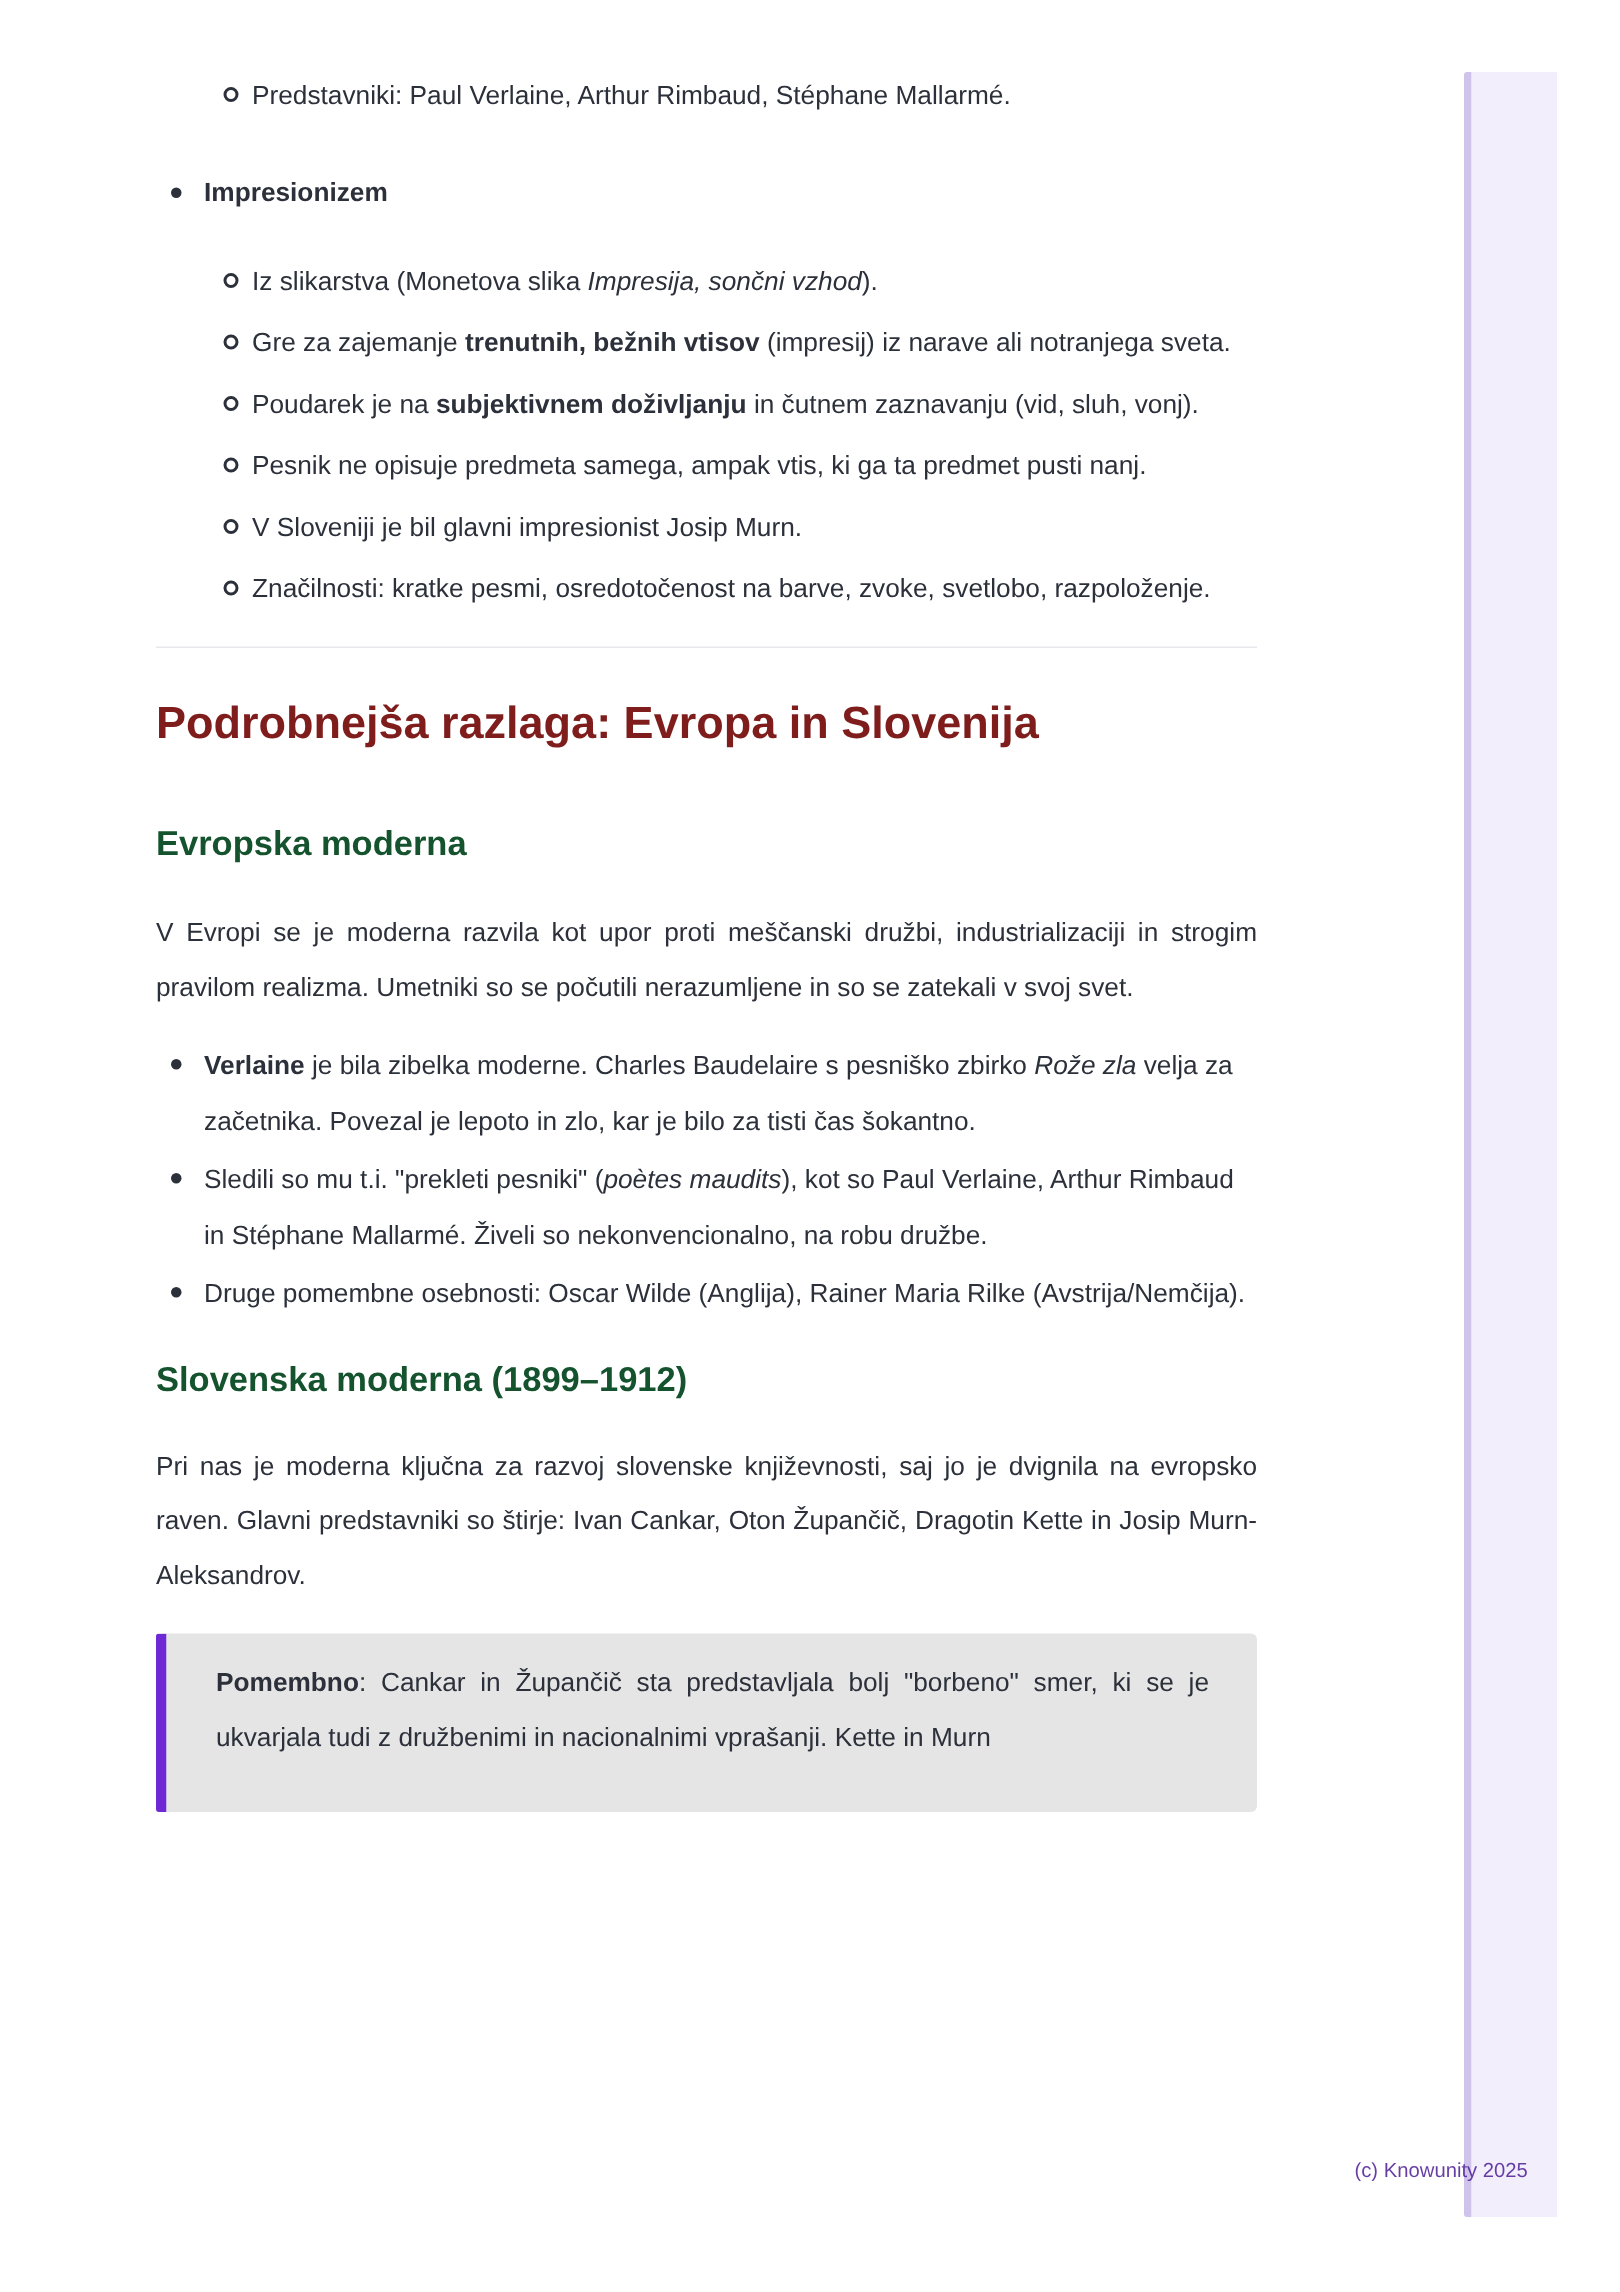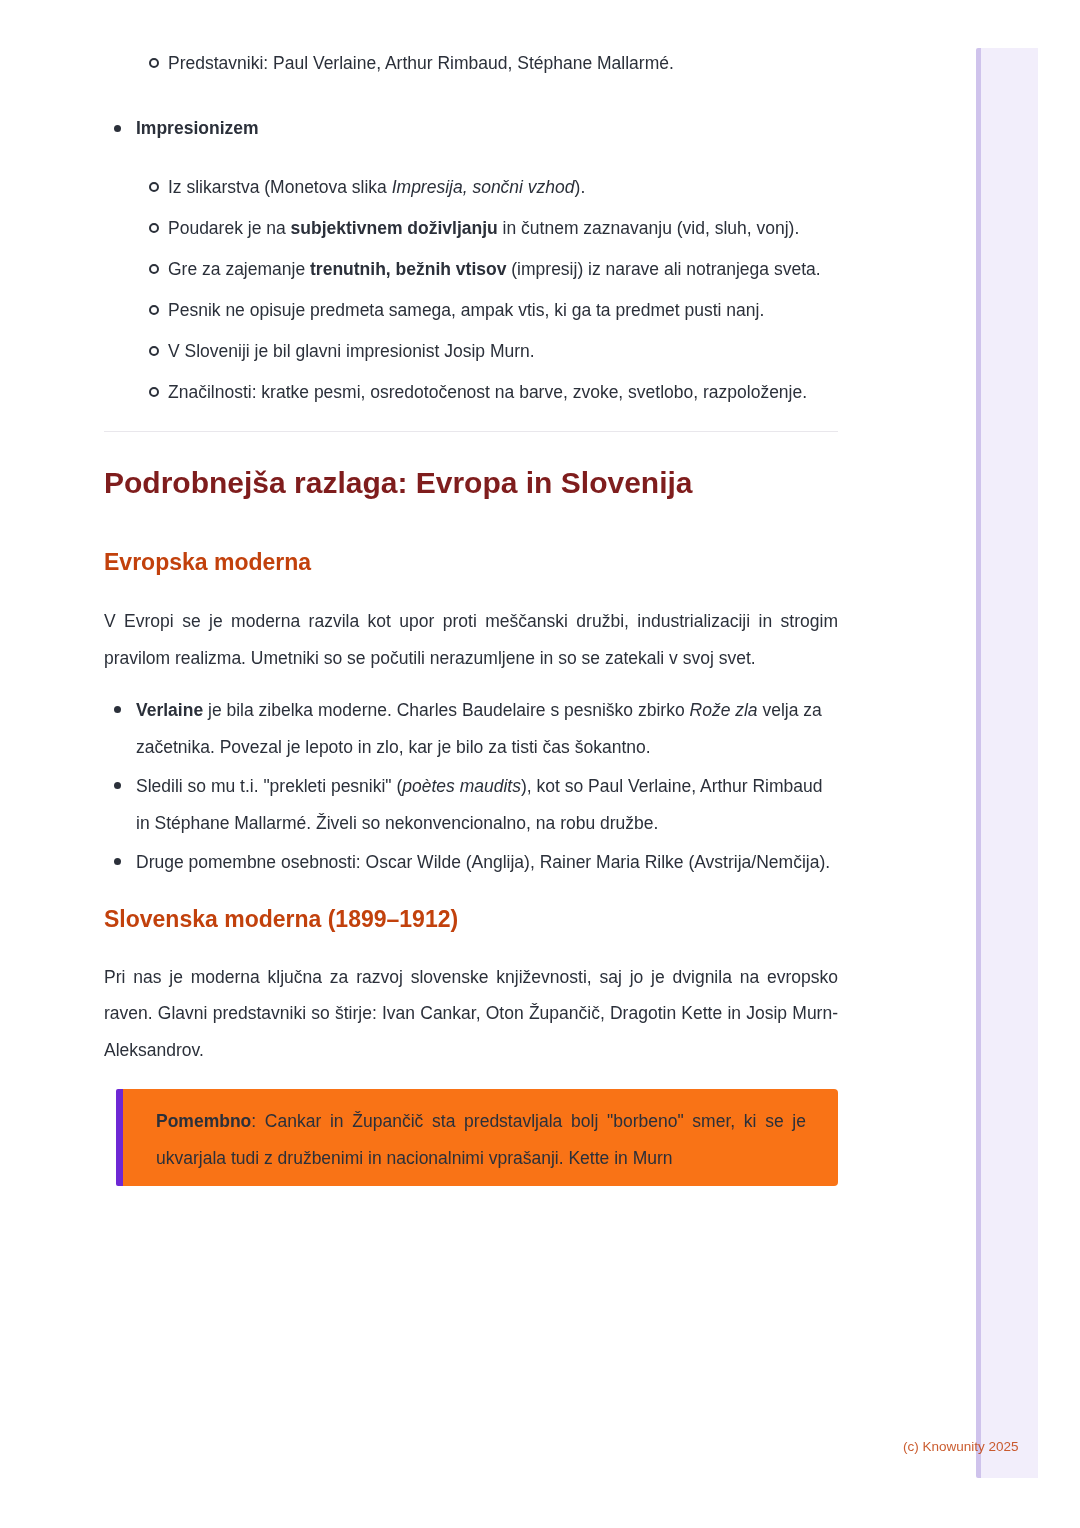--- a/index.html
+++ b/index.html
@@ -10,21 +10,21 @@
     color:#2b303a;
   }
   
   .side-panel {
     position:absolute; left:976px; top:48px; width:57px; height:1430px;
     background:#f2eefb; border-left:5px solid #cfc3ec;
     border-radius:2px 0 0 2px;
   }
   .watermark {
     position:absolute; left:903px; top:1438px; z-index:3;
-    font-size:13.5px; line-height:18px; color:#c2410c; opacity:.85;
+    font-size:13.5px; line-height:18px; color:#4c1d95; opacity:.85;
     white-space:nowrap;
   }
   .content {
     position:absolute; left:104px; top:46px; width:734px;
     font-size:17.5px; line-height:35px;
   }
   .b { font-weight:700; }
   .i { font-style:italic; }
 
   
@@ -46,55 +46,54 @@
   .divider {
     border:none; border-top:1px solid #e9e7ec;
     margin:21px 0 0 0; height:0;
   }
   h2.section-title {
     margin:34px 0 0 0; font-size:30px; line-height:34px;
     font-weight:700; color:#7f1d1d;
   }
   h3.sub-title {
     margin:48px 0 0 0; font-size:23px; line-height:28px;
-    font-weight:700; color:#c2410c;
+    font-weight:700; color:#14532d;
   }
   h3.sub-title.second { margin-top:24px; }
   p.body-par {
     margin:27px 0 0 0; line-height:36.5px; text-align:justify;
   }
   p.body-par.second { margin-top:26px; }
   .bullets2 { margin-top:16px; }
   .bullets2 .li-main { line-height:36.5px; margin-bottom:3px; }
   .callout {
-    margin-top:21px; background:#f97316;
+    margin-top:21px; background:#e5e5e5;
     border-left:7px solid #6e28d4; border-radius:2px 4px 4px 2px;
-    padding:14px 32px 10px 33px;
-    margin-left:12px;
+    padding:14px 32px 32px 33px;
   }
   .callout p { margin:0; line-height:36.5px; text-align:justify; }
 </style>
 </head>
 <body>
 
 <div class="page">
 
   <div class="side-panel"></div>
   <div class="watermark">(c) Knowunity 2025</div>
 
   <main class="content">
 
     <div class="li li-sub intro-item"><span class="marker"></span><span class="li-text">Predstavniki: Paul Verlaine, Arthur Rimbaud, Stéphane Mallarmé.</span></div>
 
     <div class="li li-main impress-title"><span class="marker"></span><span class="li-text b">Impresionizem</span></div>
 
     <div class="sublist">
       <div class="li li-sub"><span class="marker"></span><span class="li-text"><span>Iz slikarstva (Monetova slika </span><span class="i">Impresija, sončni vzhod</span><span>).</span></span></div>
+      <div class="li li-sub"><span class="marker"></span><span class="li-text"><span>Gre za zajemanje </span><span class="b">trenutnih, bežnih vtisov</span><span> (impresij) iz narave ali notranjega sveta.</span></span></div>
       <div class="li li-sub"><span class="marker"></span><span class="li-text"><span>Poudarek je na </span><span class="b">subjektivnem doživljanju</span><span> in čutnem zaznavanju (vid, sluh, vonj).</span></span></div>
-      <div class="li li-sub"><span class="marker"></span><span class="li-text"><span>Gre za zajemanje </span><span class="b">trenutnih, bežnih vtisov</span><span> (impresij) iz narave ali notranjega sveta.</span></span></div>
       <div class="li li-sub"><span class="marker"></span><span class="li-text">Pesnik ne opisuje predmeta samega, ampak vtis, ki ga ta predmet pusti nanj.</span></div>
       <div class="li li-sub"><span class="marker"></span><span class="li-text">V Sloveniji je bil glavni impresionist Josip Murn.</span></div>
       <div class="li li-sub"><span class="marker"></span><span class="li-text">Značilnosti: kratke pesmi, osredotočenost na barve, zvoke, svetlobo, razpoloženje.</span></div>
     </div>
 
     <hr class="divider">
 
     <h2 class="section-title">Podrobnejša razlaga: Evropa in Slovenija</h2>
 
     <h3 class="sub-title">Evropska moderna</h3>

